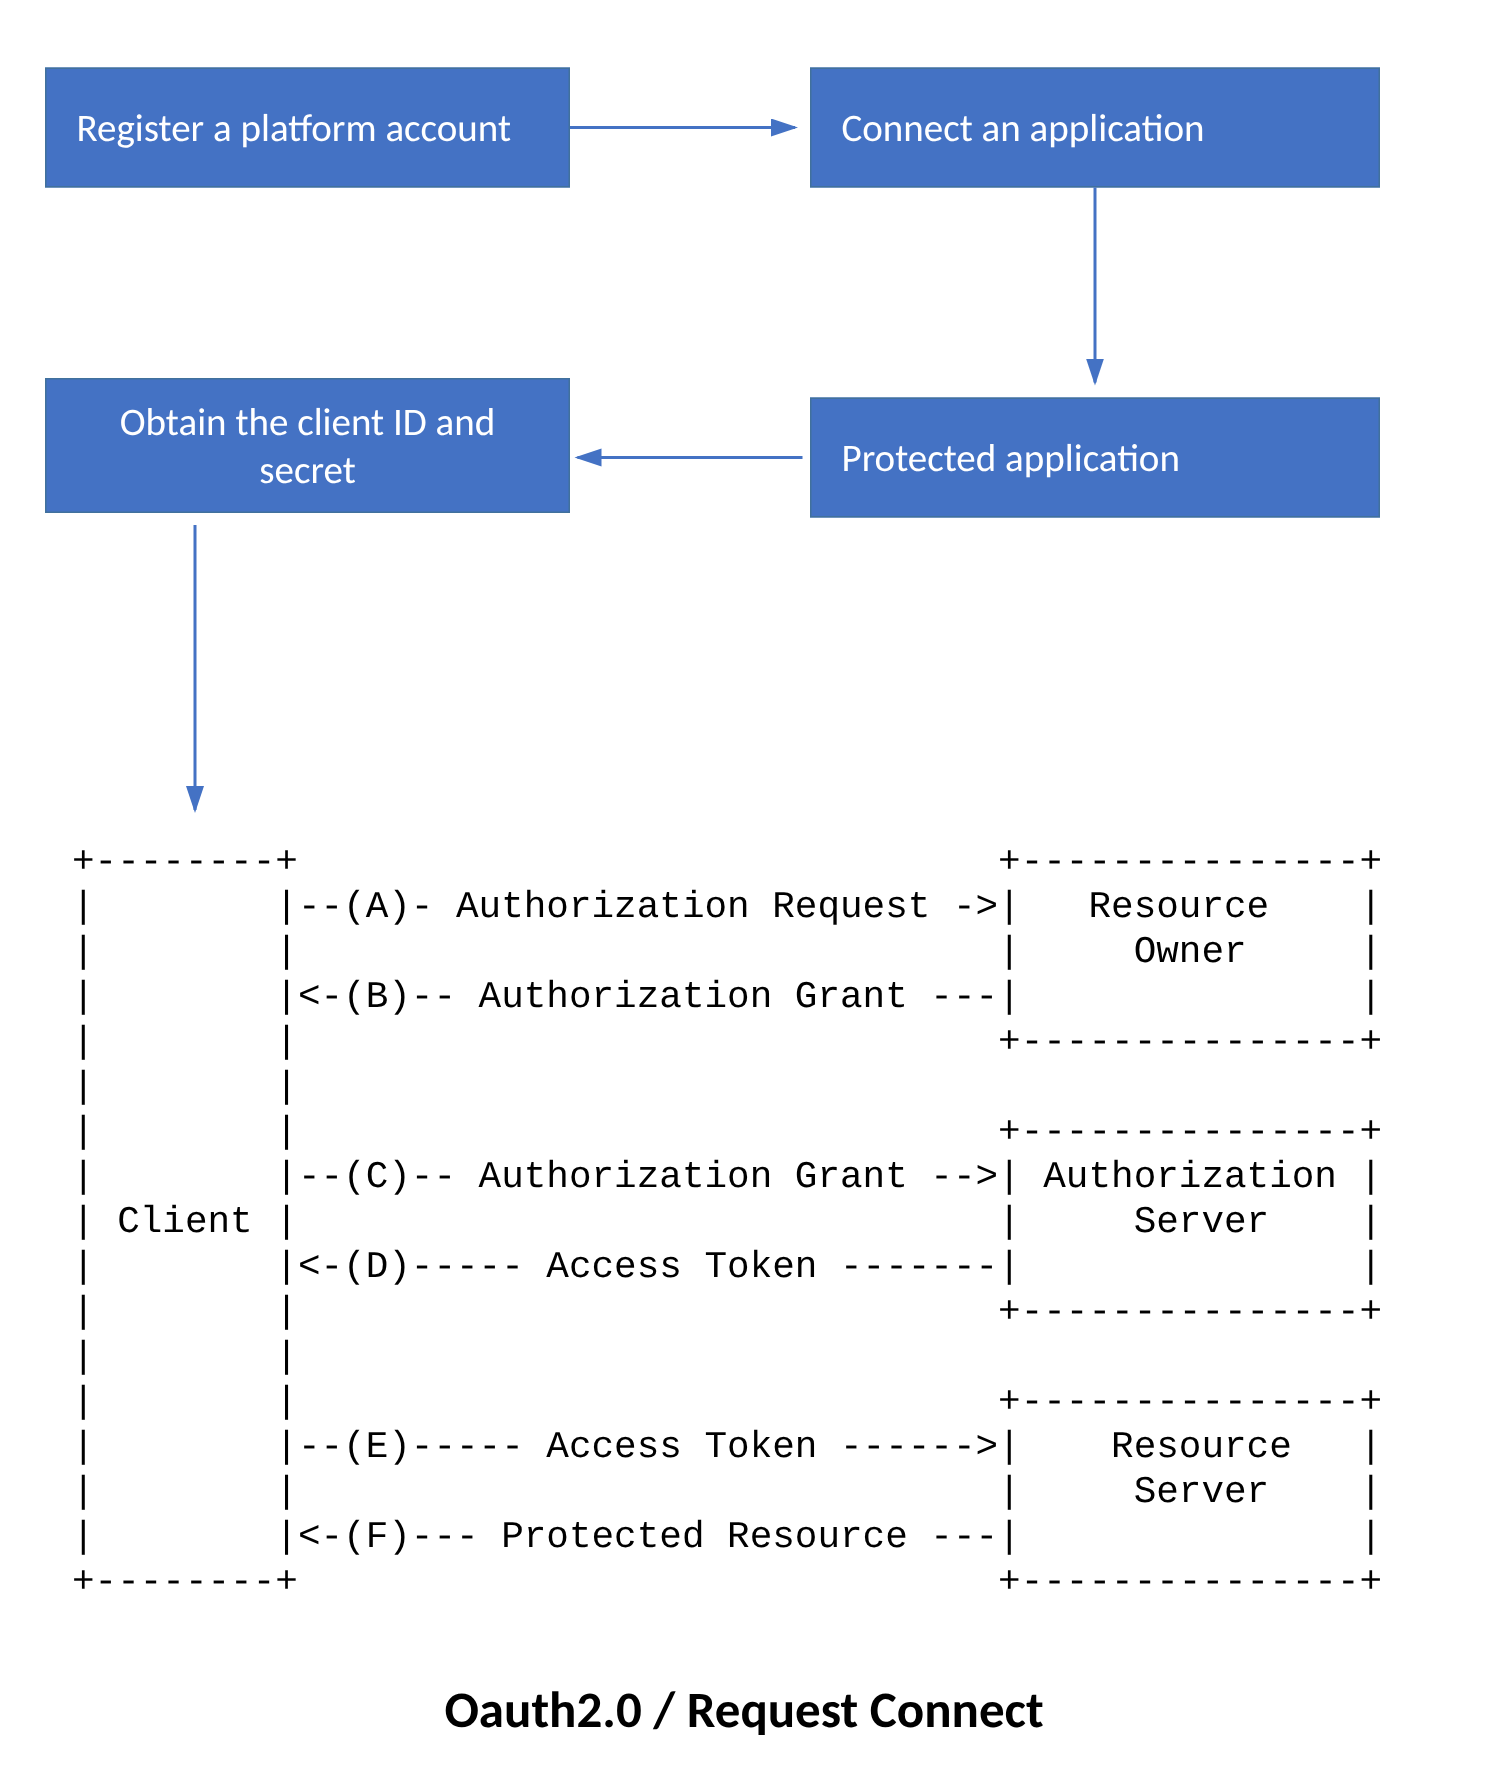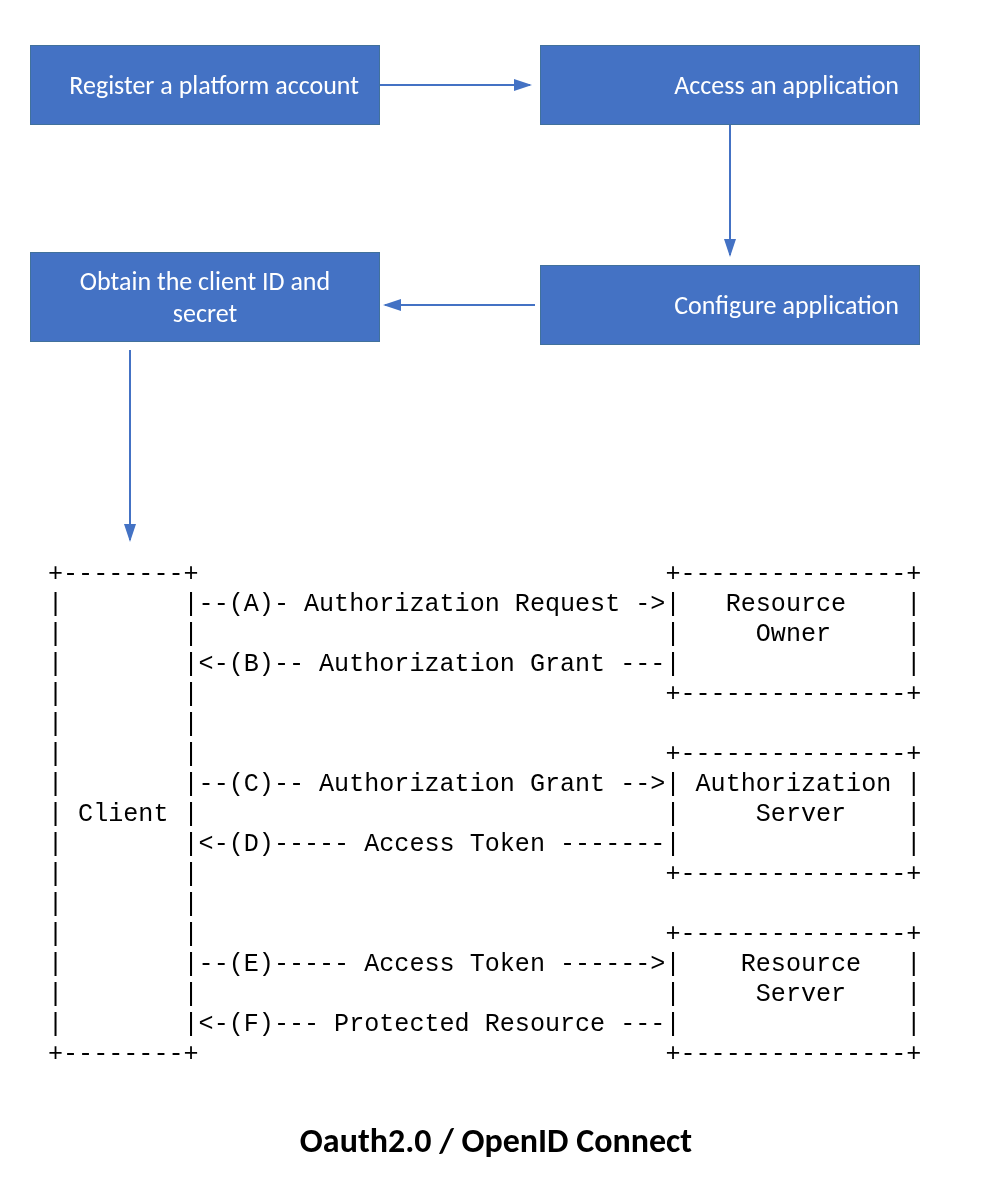--- a/index.html
+++ b/index.html
@@ -10,21 +10,21 @@
     font-family: Calibri, Arial, sans-serif;
     position: relative;
     overflow: hidden;
   }
   .box {
     position: absolute;
     background: #4472c4;
     color: #ffffff;
     display: flex;
     align-items: center;
-    justify-content: flex-end;
+    justify-content: flex-start;
     text-align: center;
     font-size: 26px;
     padding: 10px 20px;
     border: 1px solid #41719c;
   }
   .ascii-block {
     position: absolute;
     font-family: "Courier New", monospace;
     font-size: 25.1px;
     line-height: 30px;
@@ -45,29 +45,29 @@
   }
 </style>
 </head>
 <body>
 
 <div class="box" style="left:30px; top:45px; width:350px; height:80px;">
   <span>Register a platform account</span>
 </div>
 
 <div class="box" style="left:540px; top:45px; width:380px; height:80px;">
-  <span>Access an application</span>
+  <span>Connect an application</span>
 </div>
 
 <div class="box" style="left:30px; top:252px; width:350px; height:90px;">
   <span>Obtain the client ID and secret</span>
 </div>
 
 <div class="box" style="left:540px; top:265px; width:380px; height:80px;">
-  <span>Configure application</span>
+  <span>Protected application</span>
 </div>
 
 <svg class="connector" style="left:380px; top:78px; width:160px; height:20px;">
   <defs>
     <marker id="ah1" markerWidth="10" markerHeight="10" refX="8" refY="3" orient="auto">
       <path d="M0,0 L0,6 L9,3 z" fill="#4472c4"></path>
     </marker>
   </defs>
   <line x1="0" y1="7" x2="150" y2="7" stroke="#4472c4" stroke-width="2" marker-end="url(#ah1)"></line>
 </svg>
@@ -110,13 +110,13 @@
 | Client |                               |     Server    |
 |        |&lt;-(D)----- Access Token -------|               |
 |        |                               +---------------+
 |        |
 |        |                               +---------------+
 |        |--(E)----- Access Token ------&gt;|    Resource   |
 |        |                               |     Server    |
 |        |&lt;-(F)--- Protected Resource ---|               |
 +--------+                               +---------------+</pre>
 
-<div class="caption" style="left:0; width:992px; top:1120px;">Oauth2.0 / OpenID Connect</div>
+<div class="caption" style="left:0; width:992px; top:1120px;">Oauth2.0 / Request Connect</div>
 
 </body></html>

